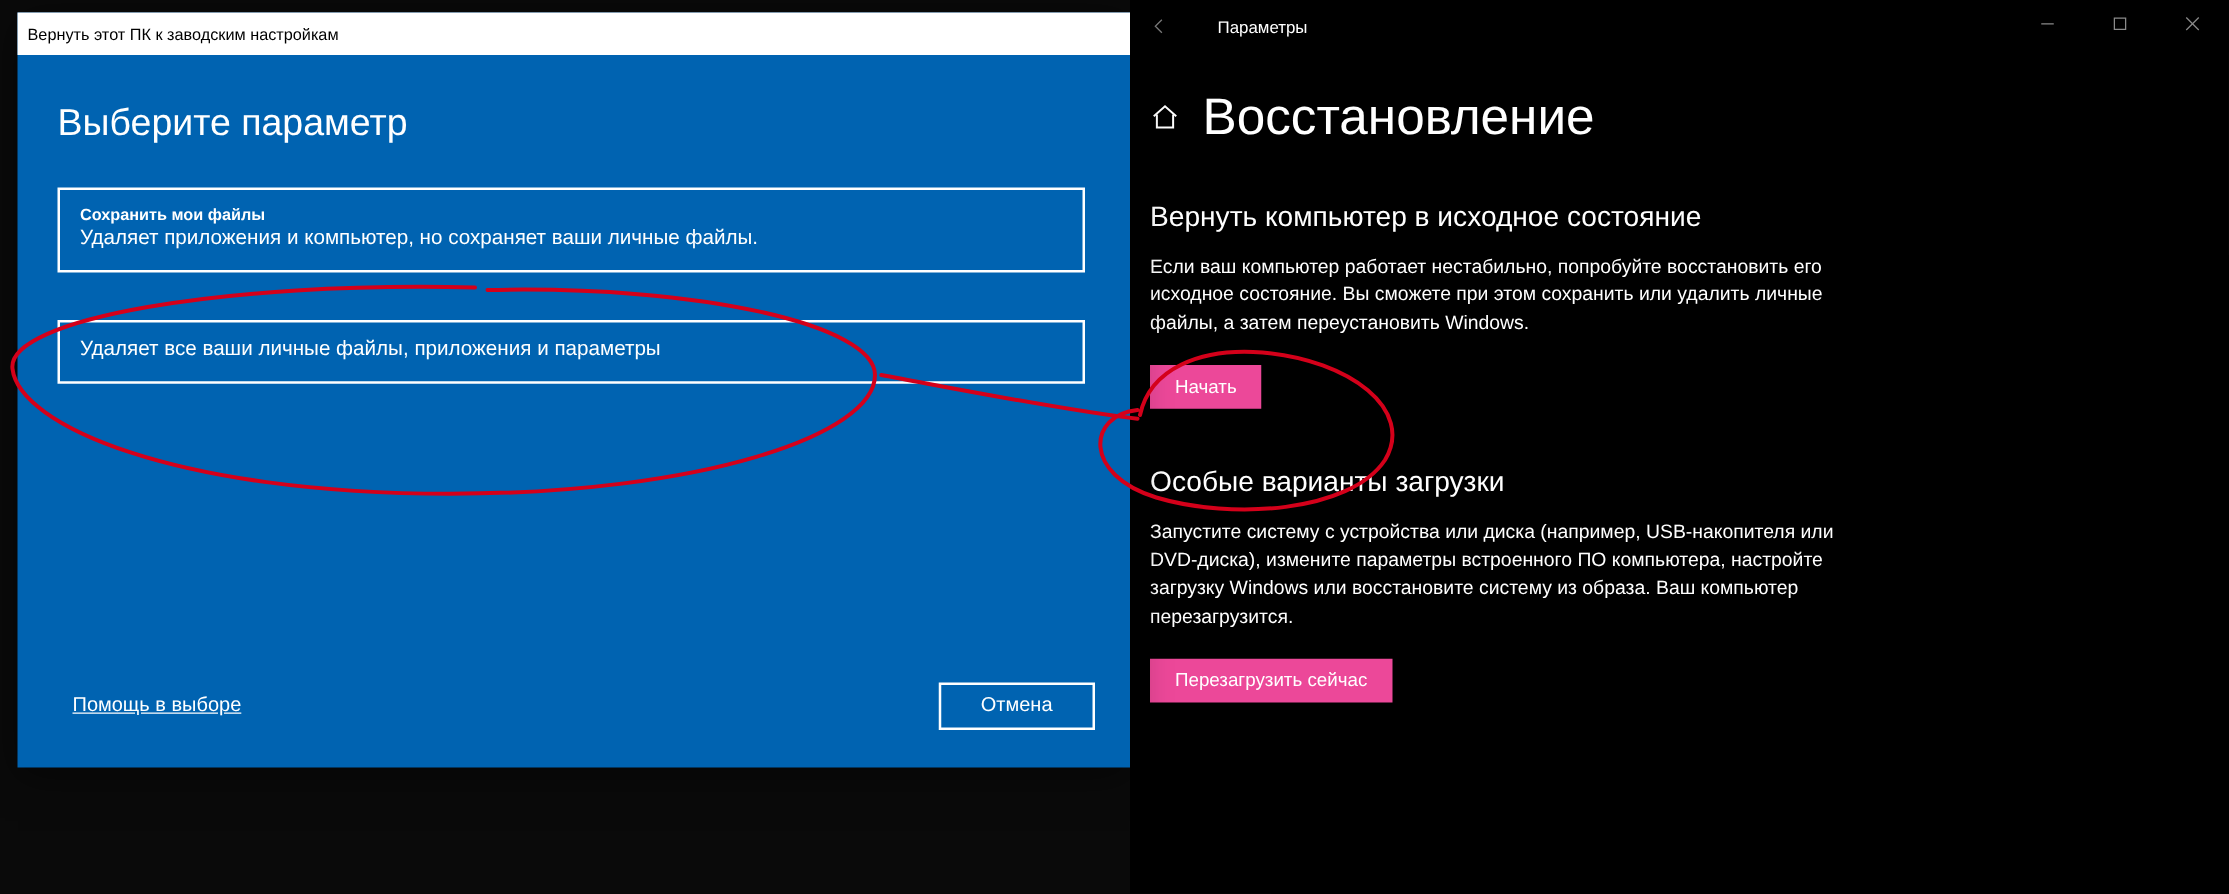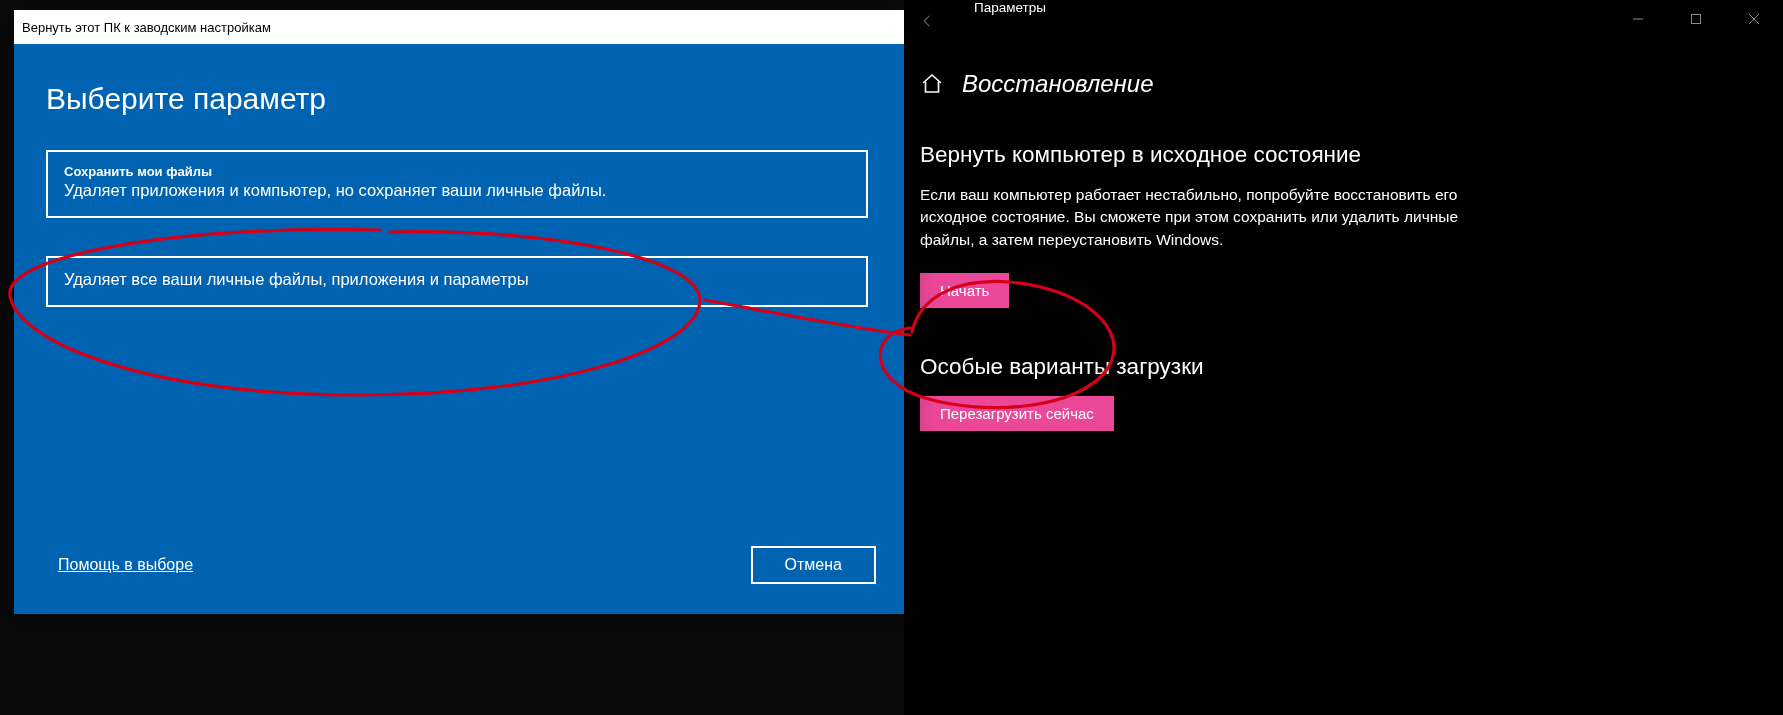--- a/index.html
+++ b/index.html
@@ -20,20 +20,21 @@
     background: #000;
   }
   .right-titlebar {
     position: absolute;
     left: 904px;
     top: 0;
     width: 879px;
     height: 42px;
     background: #000;
     display: flex;
+    align-items: center;
     color: #ccc;
   }
   .back-btn {
     width: 48px;
     height: 42px;
     display: flex;
     align-items: center;
     justify-content: center;
     color: #7a7a7a;
     font-size: 18px;
@@ -71,23 +72,22 @@
     align-items: center;
     gap: 18px;
     margin-bottom: 44px;
   }
   .home-icon {
     width: 24px;
     height: 24px;
     color: #fff;
   }
   .page-title {
-    font-size: 24px;
-    font-weight: 400;
-    font-style: italic;
+    font-size: 41px;
+    font-weight: 400;
   }
   .section-title {
     font-size: 22.5px;
     font-weight: 400;
     margin-bottom: 16px;
   }
   .section-text {
     font-size: 15.5px;
     font-weight: 400;
     line-height: 1.45;
@@ -226,20 +226,21 @@
   </div>
 
   <div class="section-block">
     <div class="section-title">Вернуть компьютер в исходное состояние</div>
     <div class="section-text" style="max-width:540px">Если ваш компьютер работает нестабильно, попробуйте восстановить его исходное состояние. Вы сможете при этом сохранить или удалить личные файлы, а затем переустановить Windows.</div>
     <button class="gray-btn">Начать</button>
   </div>
 
   <div class="section-block">
     <div class="section-title">Особые варианты загрузки</div>
+    <div class="section-text" style="max-width:570px">Запустите систему с устройства или диска (например, USB-накопителя или DVD-диска), измените параметры встроенного ПО компьютера, настройте загрузку Windows или восстановите систему из образа. Ваш компьютер перезагрузится.</div>
     <button class="gray-btn">Перезагрузить сейчас</button>
   </div>
 </div>
 
 <div class="reset-dialog">
   <div class="dialog-titlebar">
     <span>Вернуть этот ПК к заводским настройкам</span>
   </div>
   <div class="dialog-body">
     <div class="dialog-heading">Выберите параметр</div>

